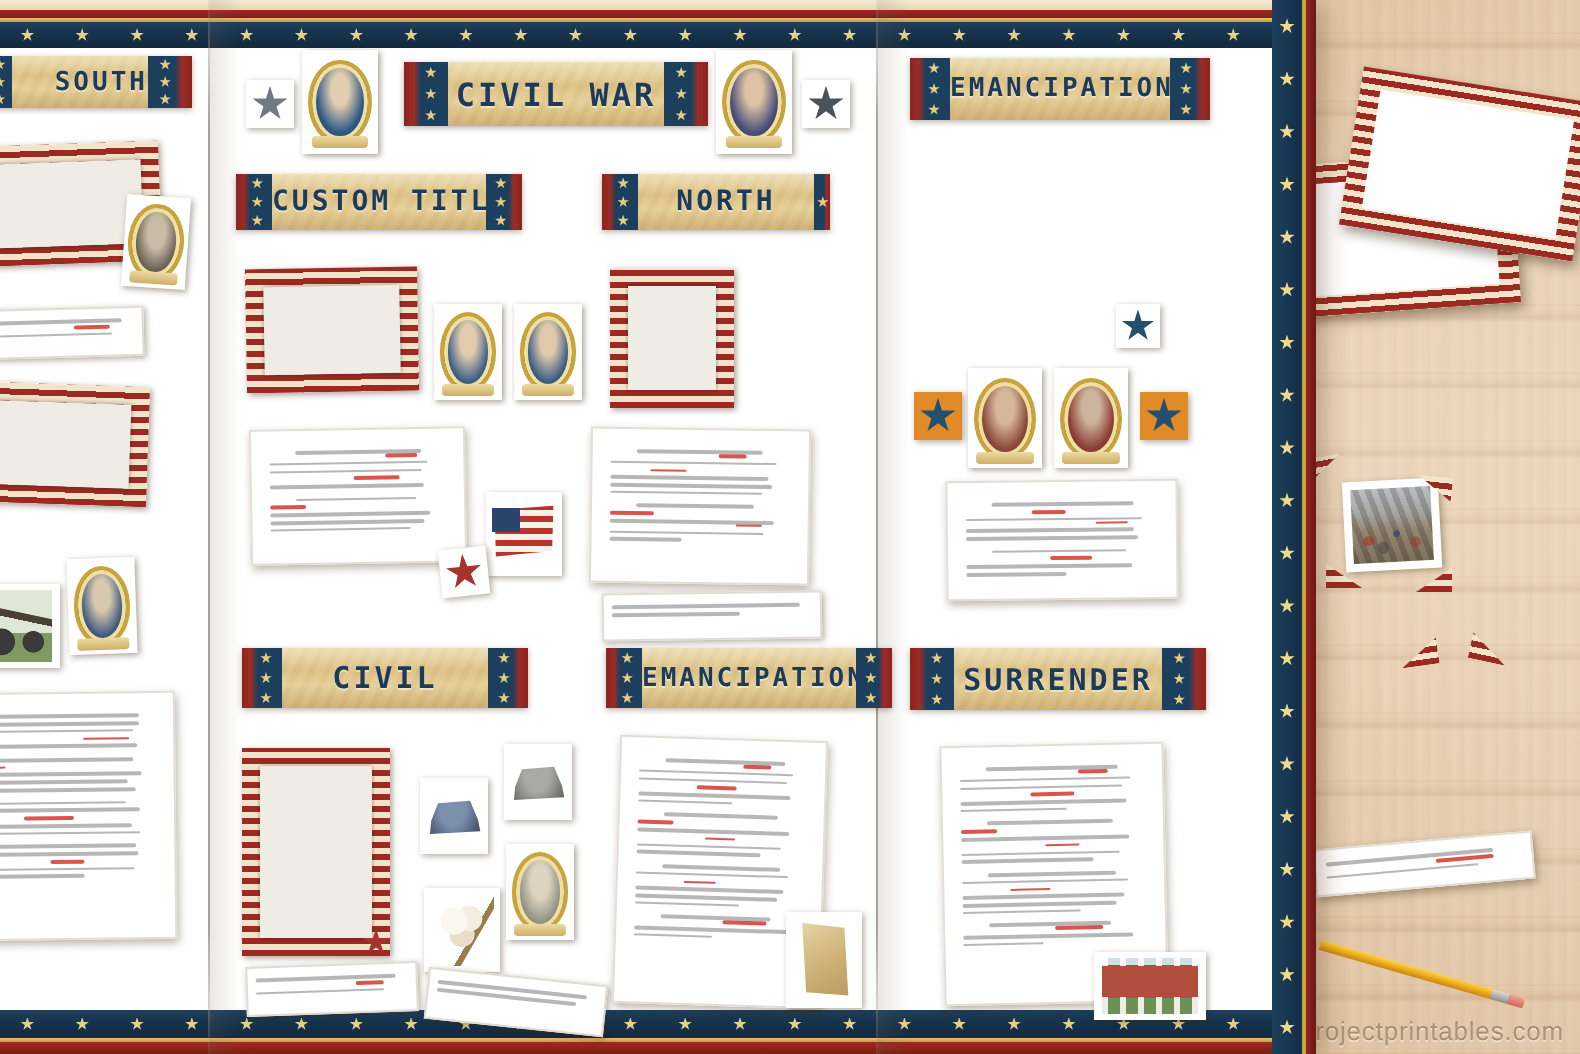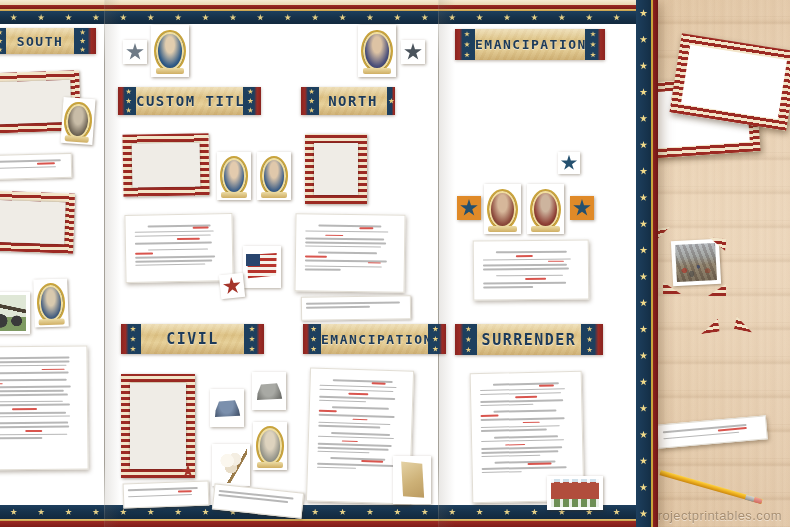--- a/index.html
+++ b/index.html
@@ -394,21 +394,21 @@
   <div style="position:absolute;left:0;top:24px;width:104px;bottom:22px;">
 
     <div class="banner" style="left:-8px;top:4px;width:104px;height:26px;">
       <div class="cap" style="width:14px;">
         <div class="cstars">
             <i></i>
             <i></i>
             <i></i>
           </div>
       </div>
-      <div class="btext" style="font-size:13px;">SOUTH</div>
+      <div class="btext" style="font-size:13px;text-align:right;">SOUTH</div>
       <div class="cap right" style="width:22px;">
         <div class="cstars">
             <i></i>
             <i></i>
             <i></i>
           </div>
       </div>
     </div>
 
     <div class="framed" style="left:-16px;top:48px;width:96px;height:60px;transform:rotate(-2deg);">
@@ -481,20 +481,37 @@
 
     <div class="oval-card" style="left:46px;top:1px;width:38px;height:52px;">
       <div class="oval" style="background:radial-gradient(ellipse at 50% 34%,#e2cdae 0 22%,#2f5a86 60%,#18283a 100%);"></div>
       <div class="scroll"></div>
     </div>
 
     <div class="starbadge" style="left:18px;top:16px;width:24px;height:24px;">
       <i style="background:#6e7a86;"></i>
     </div>
 
+    <div class="banner" style="left:97px;top:7px;width:152px;height:32px;">
+      <div class="cap" style="width:22px;">
+        <div class="cstars">
+            <i></i>
+            <i></i>
+            <i></i>
+          </div>
+      </div>
+      <div class="btext" style="font-size:16px;">CIVIL WAR</div>
+      <div class="cap right" style="width:22px;">
+        <div class="cstars">
+            <i></i>
+            <i></i>
+            <i></i>
+          </div>
+      </div>
+    </div>
 
     <div class="oval-card" style="left:253px;top:1px;width:38px;height:52px;">
       <div class="oval" style="background:radial-gradient(ellipse at 50% 34%,#ddc3a4 0 22%,#4a4f7a 60%,#22263c 100%);"></div>
       <div class="scroll"></div>
     </div>
 
     <div class="starbadge" style="left:296px;top:16px;width:24px;height:24px;">
       <i style="background:#4a535c;"></i>
     </div>
 
@@ -509,21 +526,21 @@
       <div class="btext" style="font-size:14px;">CUSTOM TITLE</div>
       <div class="cap right" style="width:18px;">
         <div class="cstars">
             <i></i>
             <i></i>
             <i></i>
           </div>
       </div>
     </div>
 
-    <div class="banner" style="left:196px;top:63px;width:94px;height:28px;">
+    <div class="banner" style="left:196px;top:63px;width:114px;height:28px;">
       <div class="cap" style="width:18px;">
         <div class="cstars">
             <i></i>
             <i></i>
             <i></i>
           </div>
       </div>
       <div class="btext" style="font-size:14px;">NORTH</div>
       <div class="cap right" style="width:8px;">
         <div class="cstars">

